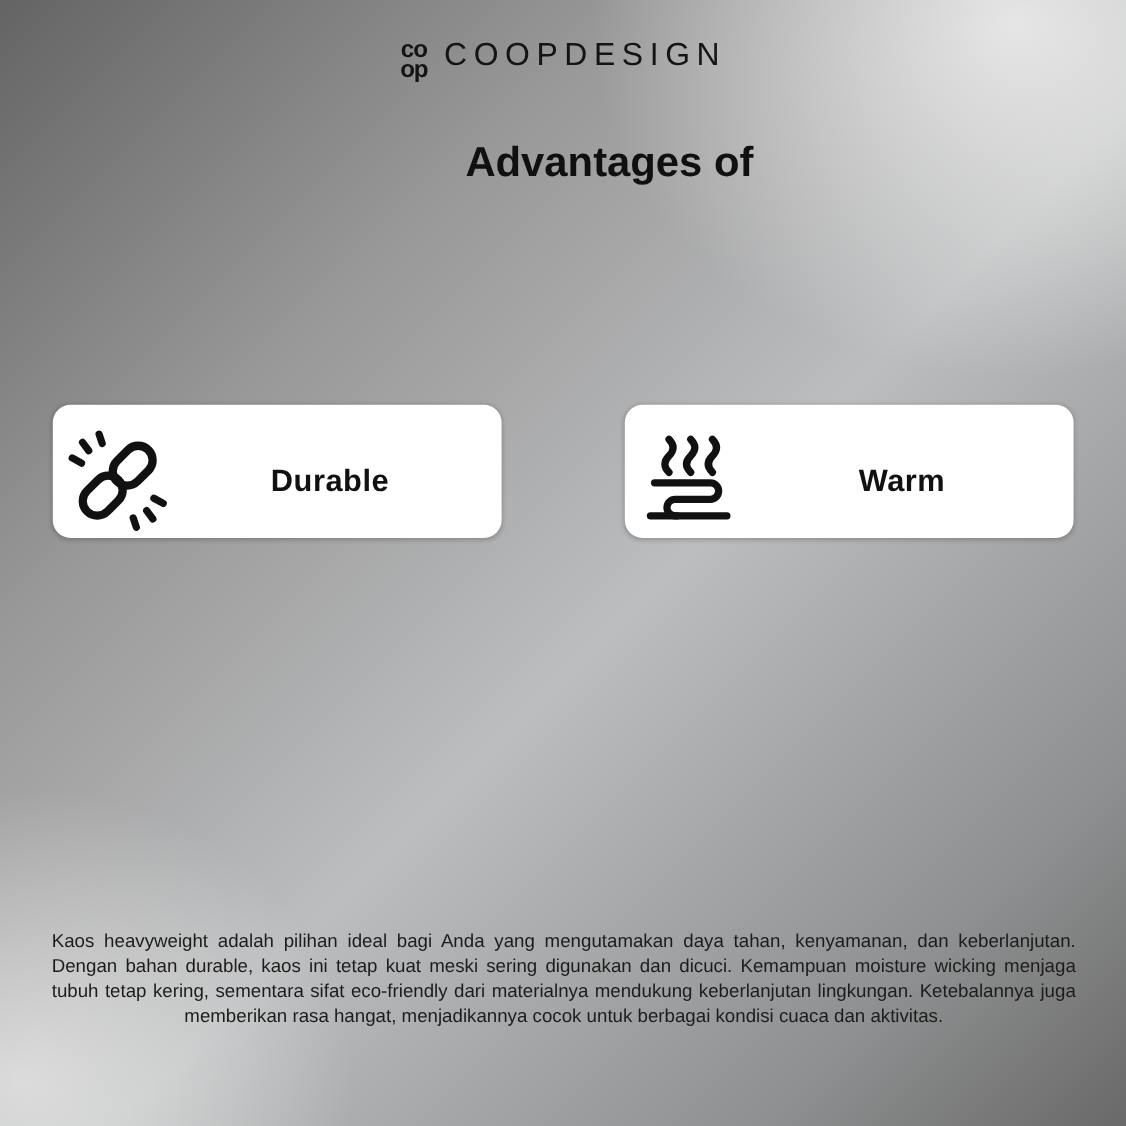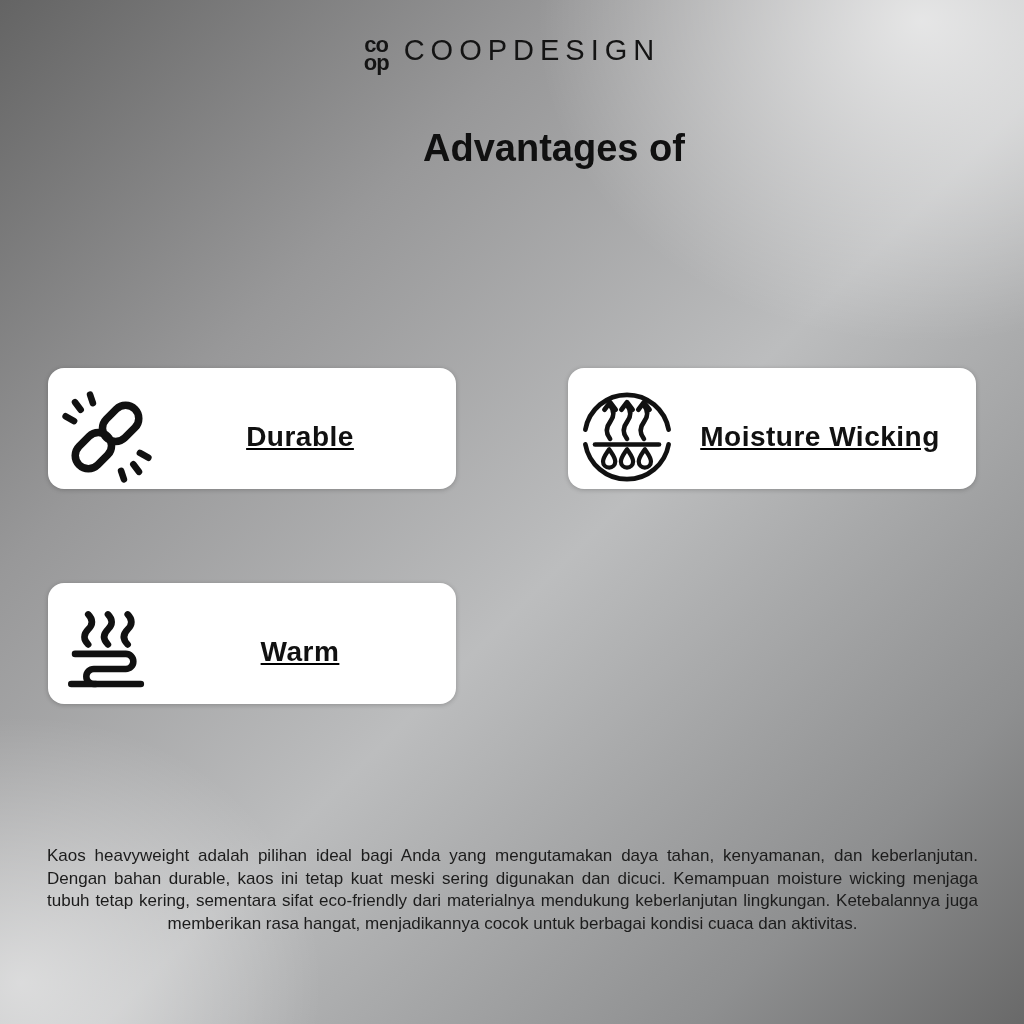--- a/index.html
+++ b/index.html
@@ -74,21 +74,20 @@
   }
   .card {
     height: 121px;
     background: #ffffff;
     border-radius: 16px;
     box-shadow: 0 1px 5px rgba(0,0,0,0.22);
     display: flex;
     align-items: center;
     padding: 16px 10px 0 12px;
     box-sizing: border-box;
-    text-decoration: underline;
   }
   .card-icon {
     width: 94px;
     height: 94px;
     flex: 0 0 auto;
   }
   .card-icon svg { width: 100%; height: 100%; display: block; }
   .card-icon path, .card-icon rect, .card-icon line, .card-icon polyline {
     fill: none;
     stroke: #111111;
@@ -147,39 +146,20 @@
           <path d="M16 13 L22 21" stroke-width="7"></path>
           <path d="M32 5 L35 14" stroke-width="7"></path>
           <path d="M94 72 L85 67" stroke-width="7"></path>
           <path d="M84 87 L78 79" stroke-width="7"></path>
           <path d="M68 95 L65 86" stroke-width="7"></path>
         </svg>
       </div>
       <div class="card-label">Durable</div>
     </div>
 
-    <div class="card">
-      <div class="card-icon">
-        <svg viewBox="0 0 100 100">
-          <path d="M5.7 42.2 A45 45 0 0 1 94.3 42.2" stroke-width="5"></path>
-          <path d="M5.7 57.8 A45 45 0 0 0 94.3 57.8" stroke-width="5"></path>
-          <path d="M16 58 H84" stroke-width="5"></path>
-          <path d="M32 52 q -7 -9 0 -18 q 7 -9 0 -18" stroke-width="5"></path>
-          <path d="M50 52 q -7 -9 0 -18 q 7 -9 0 -18" stroke-width="5"></path>
-          <path d="M68 52 q -7 -9 0 -18 q 7 -9 0 -18" stroke-width="5"></path>
-          <polyline points="26,21 32,13 38,21" stroke-width="5"></polyline>
-          <polyline points="44,21 50,13 56,21" stroke-width="5"></polyline>
-          <polyline points="62,21 68,13 74,21" stroke-width="5"></polyline>
-          <path d="M31 63 c -4 6 -6.5 9 -6.5 13 a 6.5 6.5 0 0 0 13 0 c 0 -4 -2.5 -7 -6.5 -13 Z" stroke-width="4.5"></path>
-          <path d="M50 63 c -4 6 -6.5 9 -6.5 13 a 6.5 6.5 0 0 0 13 0 c 0 -4 -2.5 -7 -6.5 -13 Z" stroke-width="4.5"></path>
-          <path d="M69 63 c -4 6 -6.5 9 -6.5 13 a 6.5 6.5 0 0 0 13 0 c 0 -4 -2.5 -7 -6.5 -13 Z" stroke-width="4.5"></path>
-        </svg>
-      </div>
-      <div class="card-label">Moisture Wicking</div>
-    </div>
 
 
     <div class="card">
       <div class="card-icon">
         <svg viewBox="0 0 100 100">
           <path d="M16 52 H70 A8 8 0 0 1 70 68 H36 A8 8 0 0 0 36 84 H86" stroke-width="7"></path>
           <path d="M12 84 H38" stroke-width="7"></path>
           <path d="M30 42 q -8 -8 0 -16 q 8 -8 0 -16" stroke-width="7"></path>
           <path d="M51 42 q -8 -8 0 -16 q 8 -8 0 -16" stroke-width="7"></path>
           <path d="M72 42 q -8 -8 0 -16 q 8 -8 0 -16" stroke-width="7"></path>

